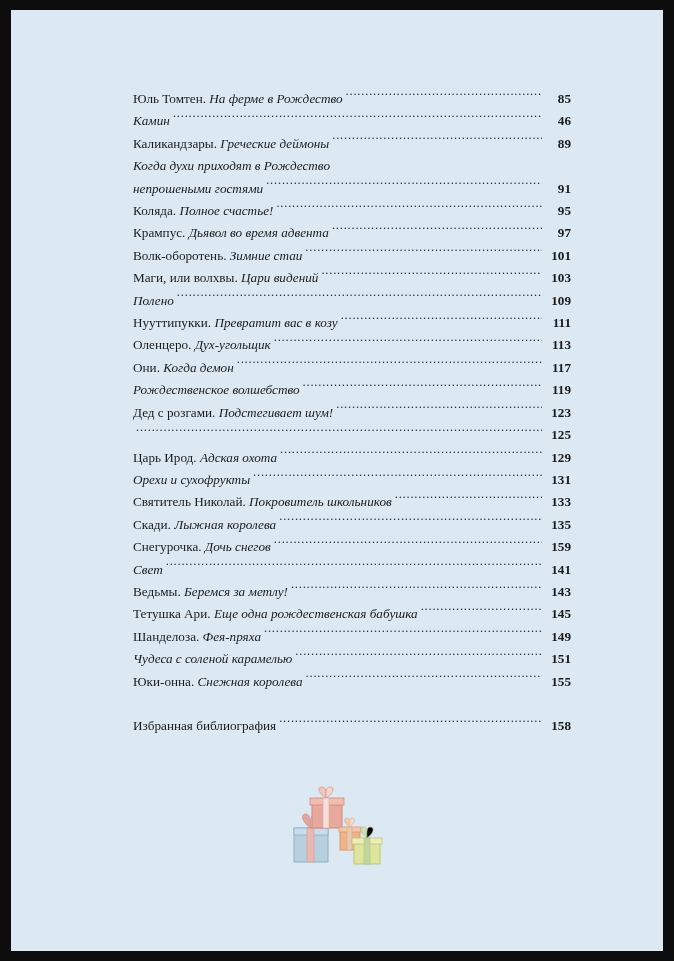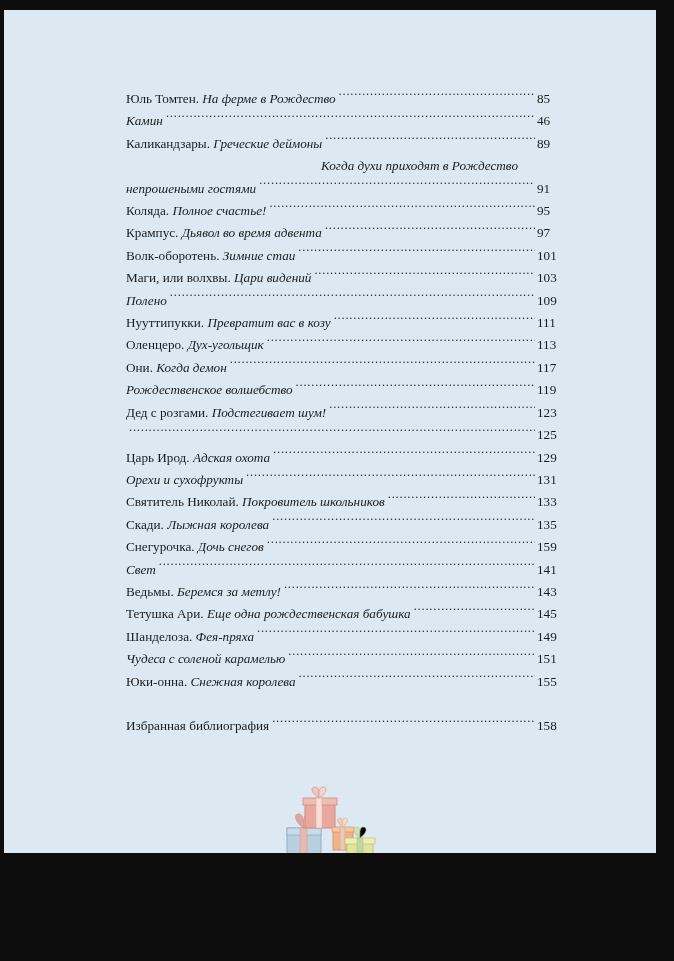--- a/index.html
+++ b/index.html
@@ -7,24 +7,24 @@
     padding: 0;
   }
   body {
     width: 674px;
     height: 961px;
     background: #0d0d0d;
     font-family: "Liberation Serif", serif;
   }
   .page {
     position: absolute;
-    left: 4px;
+    left: 11px;
     top: 10px;
     width: 652px;
-    height: 843px;
+    height: 941px;
     background: #dce9f2;
     overflow: hidden;
   }
   .toc {
     position: absolute;
     left: 122px;
     top: 78px;
     width: 438px;
   }
   .entry {
@@ -57,25 +57,26 @@
     left: 0;
     bottom: 1px;
     letter-spacing: 0.8px;
     font-size: 12.5px;
     color: #2b2b2b;
     white-space: nowrap;
   }
   .entry .pg {
     flex: 0 0 auto;
     width: 27px;
-    text-align: left;
+    text-align: right;
     font-size: 13.2px;
     color: #1b1b1b;
-  }
-  .entry.nolead .txt { flex: 1 1 auto; text-align: right; }
+    font-weight: bold;
+  }
+  .entry.nolead .txt { flex: 1 1 auto; }
 
   .biblio-wrap {
     margin-top: 22px;
   }
 
   .gift {
     position: absolute;
     left: 0;
     right: 0;
     top: 776px;

